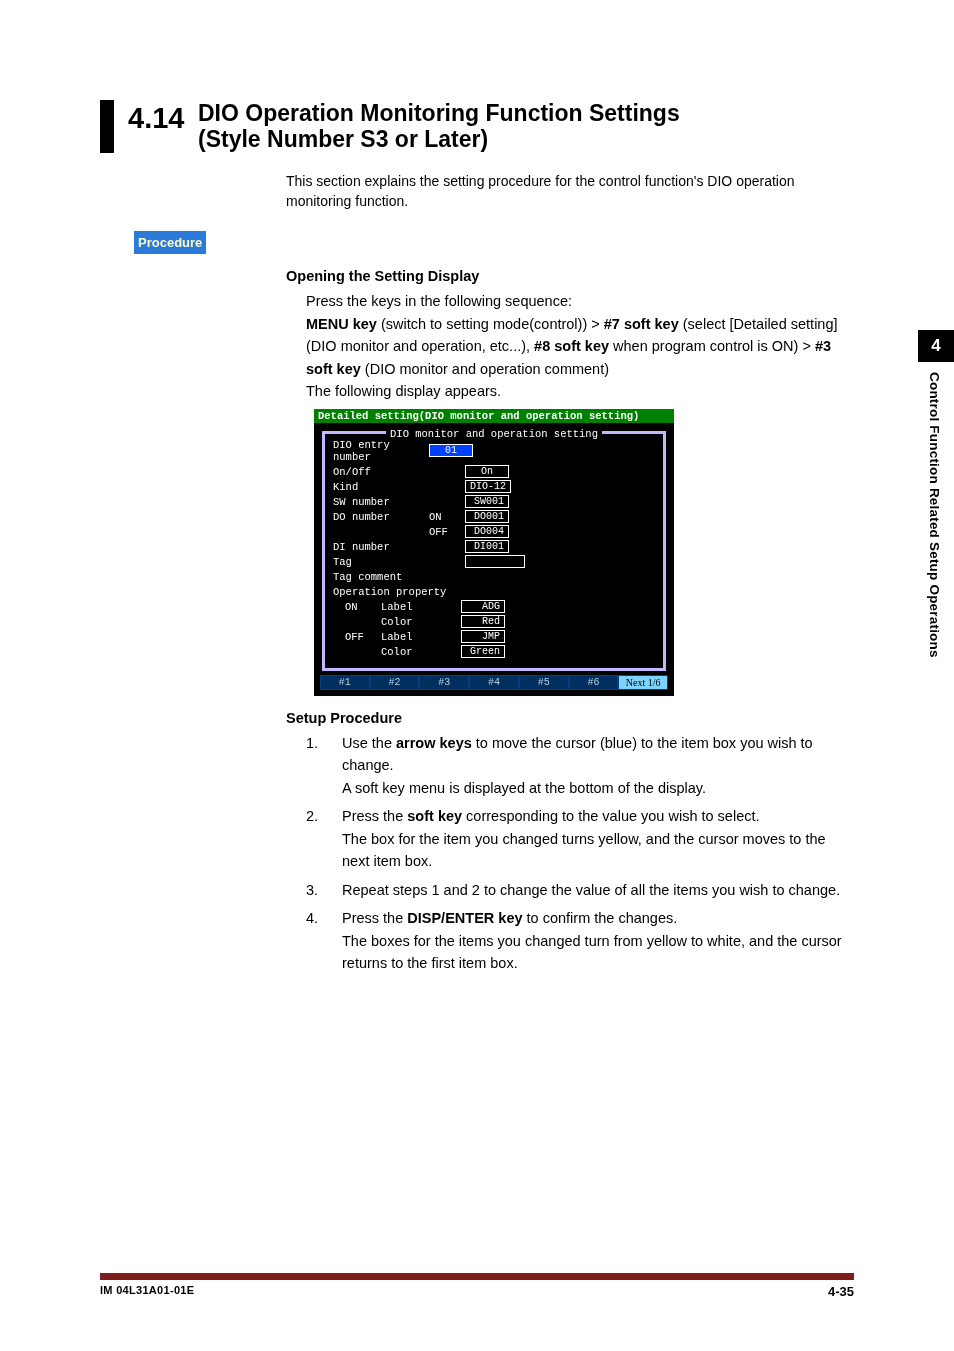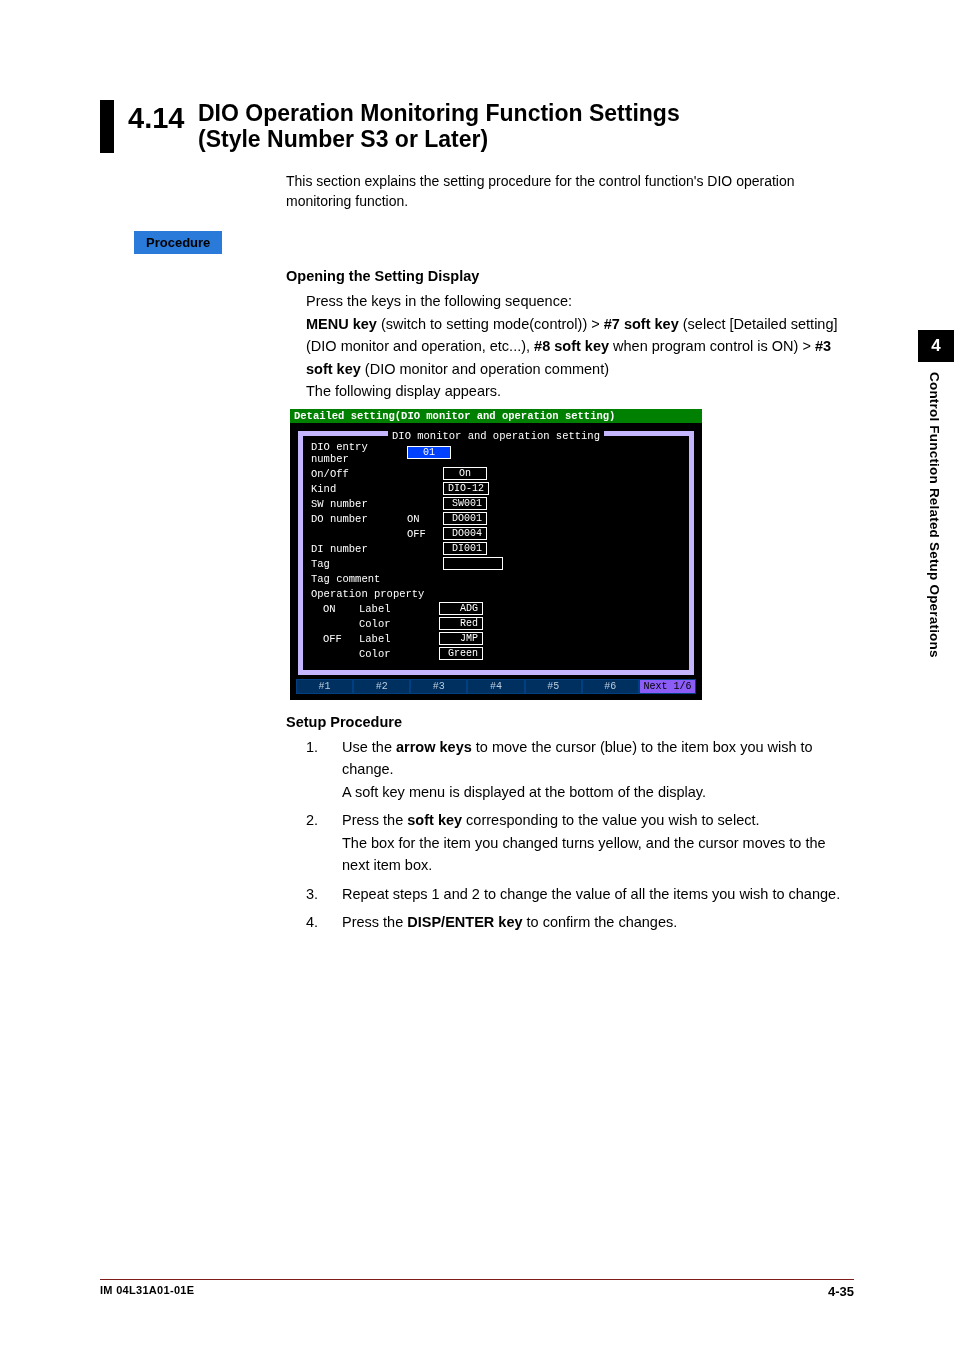--- a/index.html
+++ b/index.html
@@ -7,51 +7,51 @@
   .page { position: relative; width: 954px; height: 1351px; padding: 100px 100px 60px 100px; }
   .side-tab { position: absolute; right: 0; top: 330px; width: 36px; }
   .side-tab-box { background: #000; color: #fff; font-weight: bold; font-size: 17px; text-align: center; padding: 6px 0; }
   .side-tab-text { writing-mode: vertical-rl; font-weight: bold; font-size: 13.5px; padding-top: 10px; margin-left: 9px; letter-spacing: 0.2px; }
   .heading-row { display: flex; align-items: stretch; margin-bottom: 18px; }
   .heading-bar { width: 14px; background: #000; margin-right: 14px; flex: none; }
   .heading-num { font-size: 29px; font-weight: bold; width: 70px; flex: none; padding-top: 2px; }
   .heading-title { font-size: 23px; font-weight: bold; line-height: 1.15; }
   .body-col { margin-left: 186px; }
   .intro { font-size: 14px; line-height: 1.45; margin-bottom: 20px; }
-  .proc-label { background: #2a7ad9; color: #000000; font-weight: bold; font-size: 13px; padding: 4px 12px; display: inline-block; margin-left: 34px; margin-bottom: 14px; }
+  .proc-label { background: #2a7ad9; color: #fef9c3; font-weight: bold; font-size: 13px; padding: 4px 4px; display: inline-block; margin-left: 34px; margin-bottom: 14px; }
   .subhead { font-weight: bold; font-size: 14.5px; margin-bottom: 6px; }
   .para { font-size: 14.5px; line-height: 1.55; }
   .indent1 { margin-left: 20px; }
   .blue { color: #000000; font-weight: bold; }
-  .screenshot { margin: 6px 0 14px 4px; width: 412px; }
+  .screenshot { margin: 6px 0 14px 28px; width: 360px; }
   .scr-titlebar { background: #008000; color: #fff; font-family: 'Courier New', monospace; font-size: 10.5px; padding: 1px 4px; font-weight: bold; }
   .scr-body { background: #000; color: #fff; font-family: 'Courier New', monospace; font-size: 10.5px; padding: 6px; position: relative; }
-  .scr-fieldset { border: 5px solid #c4b5fd; padding: 6px 8px 8px 8px; margin: 2px; position: relative; }
+  .scr-fieldset { border: 3px solid #c4b5fd; padding: 6px 8px 8px 8px; margin: 2px; position: relative; }
   .scr-legend { position: relative; top: -12px; background: #000; padding: 0 4px; text-align: center; display: block; margin: 0 auto; width: fit-content; font-size: 10.5px; }
   .scr-row { display: flex; align-items: center; height: 14px; margin-bottom: 1px; }
   .scr-lab { width: 96px; flex: none; }
   .scr-sub { width: 36px; flex: none; }
   .scr-sub2 { width: 44px; flex: none; }
   .scr-val { border: 1px solid #fff; background: #000; min-width: 44px; padding: 0 4px; height: 13px; line-height: 11px; text-align: right; font-size: 10px; }
   .scr-val-sel { background: #0040ff; color: #fff; border: 1px solid #fff; min-width: 44px; padding: 0 4px; height: 13px; line-height: 11px; text-align: center; font-size: 10px; }
   .scr-val-c { text-align: center; }
   .scr-softkeys { background: #004080; display: flex; margin-top: 4px; }
   .scr-sk { flex: 1; text-align: center; font-family: 'Courier New', monospace; font-size: 10px; color: #bcd; background: #003060; margin: 1px; padding: 1px 0; }
-  .scr-sk-grey { background: #8b5cf6; color: #000; }
+  .scr-sk-grey { background: #7dd3fc; color: #000; font-family: Liberation Serif, serif; }
   ol.steps { list-style: none; margin-top: 4px; }
   ol.steps > li { display: flex; font-size: 14.5px; line-height: 1.55; margin-bottom: 6px; }
   ol.steps > li > .num { width: 36px; flex: none; }
   ol.steps > li > .txt { flex: 1; }
   .note-block { margin: 10px 0 14px 0; }
   .note-head-row { display: flex; align-items: center; }
   .note-head { font-style: italic; font-weight: bold; font-size: 15px; margin-right: 6px; }
   .note-line { flex: 1; height: 1px; background: #000; }
   .note-body { font-size: 13px; line-height: 1.45; padding: 6px 0 6px 20px; }
   .note-bottom { height: 2px; background: #000; }
-  .footer { position: absolute; bottom: 52px; left: 100px; right: 100px; border-top: 1px solid #7f1d1d; padding-top: 4px; display: flex; justify-content: space-between; font-size: 11px; }
+  .footer { position: absolute; bottom: 52px; left: 100px; right: 100px; border-top: 7px solid #7f1d1d; padding-top: 4px; display: flex; justify-content: space-between; font-size: 11px; }
   .footer .l { font-weight: bold; letter-spacing: 0.3px; }
   .footer .r { font-weight: bold; font-size: 13px; }
 </style>
 </head>
 <body>
 
 <div class="page">
 
   <div class="side-tab">
     <div class="side-tab-box">4</div>
@@ -195,20 +195,21 @@
         <span class="txt">Repeat steps 1 and 2 to change the value of all the items you wish to change.</span>
       </li>
     </ol>
 
 
     <ol class="steps indent1">
       <li>
         <span class="num">4.</span>
         <span class="txt">
           <span>Press the </span><span class="blue">DISP/ENTER key</span><span> to confirm the changes.</span><br>
+          <span>The boxes for the items you changed turn from yellow to white, and the cursor returns to the first item box.</span>
         </span>
       </li>
     </ol>
 
   </div>
 
   <div class="footer">
     <span class="l">IM 04L31A01-01E</span>
     <span class="r">4-35</span>
   </div>

